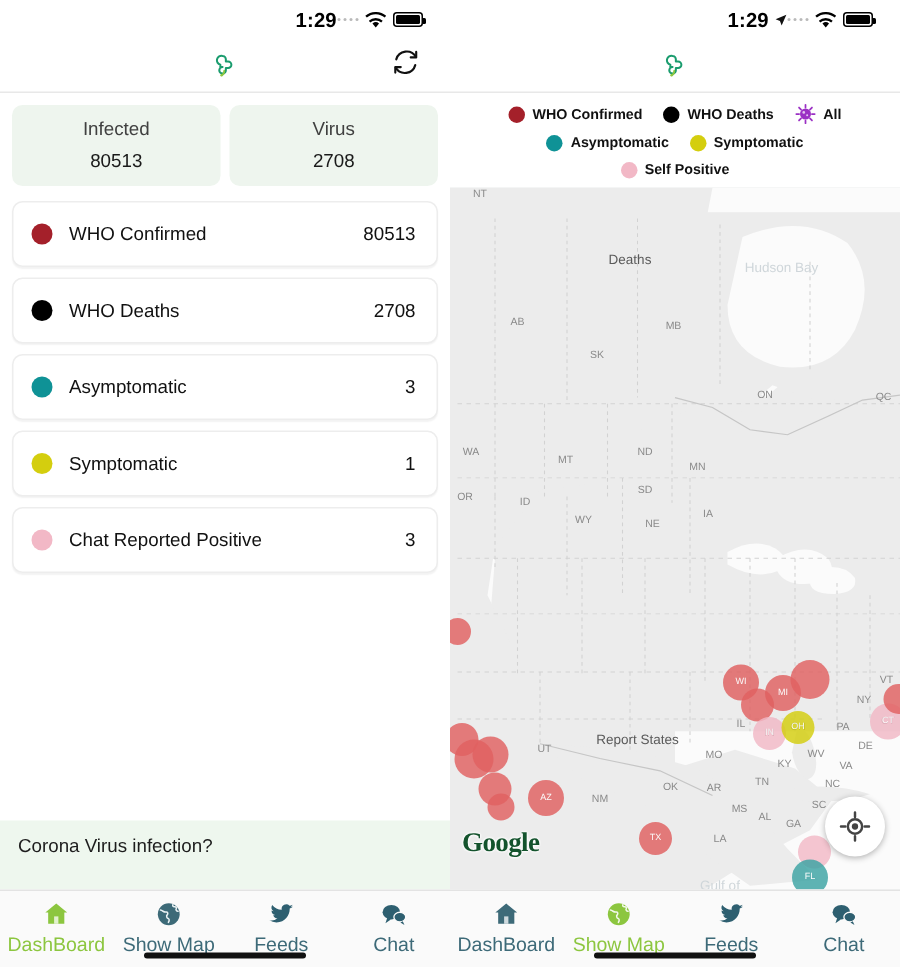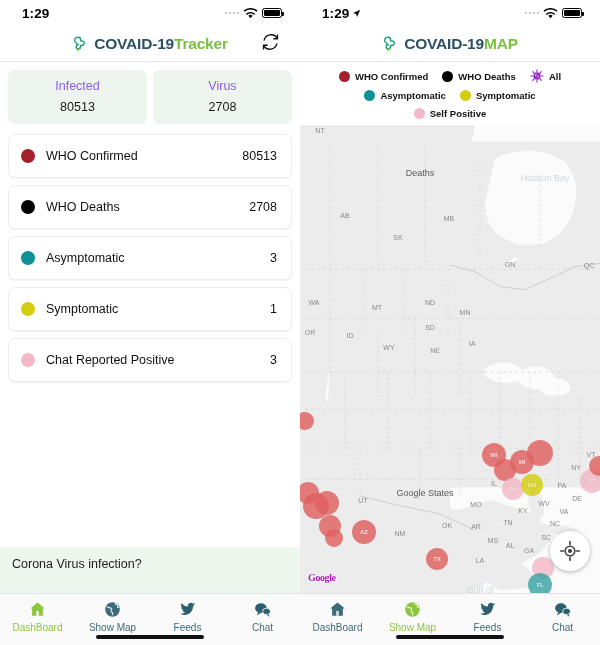--- a/index.html
+++ b/index.html
@@ -9,21 +9,21 @@
     background: #ffffff; overflow: hidden;
   }
   .shell { display: flex; width: 600px; height: 645px; }
   .phone { width: 300px; height: 645px; position: relative; overflow: hidden; background: #fff; }
   .phone.left  { background: #ffffff; }
   .phone.right { background: #ffffff; }
 
   
   .statusbar {
     height: 26px; display: flex; align-items: center;
-    justify-content: space-between; padding: 0 18px 0 22px; gap: 48px;
+    justify-content: flex-end; padding: 0 18px 0 22px;
   }
   .sb-time { font-size: 13.5px; font-weight: bold; color: #000; letter-spacing: .1px; }
   .sb-time-wrap { display: flex; align-items: center; gap: 3px; }
   .loc-arrow { width: 9px; height: 9px; }
   .sb-right { display: flex; align-items: center; gap: 4px; }
   .sig-dots { display: flex; gap: 1.5px; align-items: flex-end; }
   .sig-dots i { width: 2.5px; height: 2.5px; border-radius: 50%; background: #b9b9b9; display: block; }
   .batt { width: 20px; height: 10px; border: 1px solid #000; border-radius: 2.5px; padding: 1px; position: relative; }
   .batt::after { content:""; position:absolute; right:-3px; top:3px; width:1.6px; height:4px; background:#000; border-radius:0 1px 1px 0; }
   .batt i { display:block; width:100%; height:100%; background:#000; border-radius:1px; }
@@ -38,21 +38,21 @@
   .brand-a { color: #2d4f63; }
   .brand-b { color: #7ac143; }
   .refresh-btn { position: absolute; right: 20px; top: 50%; transform: translateY(-50%); cursor: pointer; }
 
   
   .stats { display: flex; gap: 6px; padding: 8px; }
   .stat-card {
     flex: 1; background: #eef5ee; border-radius: 7px;
     padding: 9px 2px 10px; text-align: center;
   }
-  .stat-label { font-size: 12.5px; color: #8b5cf6; margin-bottom: 7px; }
+  .stat-label { font-size: 12.5px; color: #404040; margin-bottom: 7px; }
   .stat-value { font-size: 12.5px; color: #1a1a1a; }
 
   
   .rows { padding: 2px 8px 0; }
   .row {
     background: #fff; border: 1px solid #ededed; border-radius: 7px;
     height: 44px; margin-bottom: 7px; display: flex; align-items: center;
     padding: 0 14px 0 12px; box-shadow: 0 1px 1px rgba(0,0,0,.05);
   }
   .row .dot { width: 14px; height: 14px; border-radius: 50%; flex: none; }
@@ -71,21 +71,21 @@
     border: none; border-radius: 5px; padding: 8px 18px; cursor: pointer;
   }
 
   
   .tabbar {
     position: absolute; left: 0; right: 0; bottom: 0; height: 52px;
     background: #fafafa; border-top: 1px solid #e3e3e3;
     display: flex; align-items: flex-start; padding-top: 6px;
   }
   .tab { flex: 1; display: flex; flex-direction: column; align-items: center; gap: 3px; cursor: pointer; }
-  .tab-label { font-size: 10px; color: #3d6a78; text-align: center; }
+  .tab-label { font-size: 13px; color: #3d6a78; text-align: center; }
   .tab.active .tab-label { color: #8cc63f; }
   .home-ind {
     position: absolute; bottom: 6px; left: 50%; transform: translateX(-50%);
     width: 108px; height: 4px; border-radius: 2px; background: #111;
   }
 
   
   .legend { padding: 7px 6px 6px; background: #fff; }
   .legend-row { display: flex; justify-content: center; align-items: center; gap: 14px; margin-bottom: 7px; }
   .legend-item { display: flex; align-items: center; gap: 5px; }
@@ -100,22 +100,22 @@
   .map-svg { position: absolute; inset: 0; width: 100%; height: 100%; }
   .map-label { position: absolute; font-size: 7px; color: #8a8a8a; transform: translate(-50%,-50%); white-space: nowrap; pointer-events:none; }
   .map-label.country { font-size: 9px; color: #5a5a5a; }
   .map-label.water { font-size: 9px; color: #cfd6da; }
   .marker {
     position: absolute; border-radius: 50%; transform: translate(-50%,-50%);
     display: flex; align-items: center; justify-content: center;
     font-size: 6px; color: #fff; cursor: pointer;
   }
   .google-logo {
-    position: absolute; left: 8px; bottom: 10px; font-size: 10px;
-    font-weight: bold; color: #a21caf; letter-spacing: -.4px;
+    position: absolute; left: 8px; bottom: 21px; font-size: 18px;
+    font-weight: bold; color: #14532d; letter-spacing: -.4px;
     text-shadow: 0 0 2px #fff, 0 0 2px #fff, 0 0 2px #fff;
     font-family: "Liberation Serif", serif;
   }
   .locate-btn {
     position: absolute; right: 10px; bottom: 22px; width: 40px; height: 40px;
     border-radius: 50%; background: #fff; box-shadow: 0 1px 4px rgba(0,0,0,.3);
     display: flex; align-items: center; justify-content: center; cursor: pointer;
   }
 </style>
 </head>
@@ -147,21 +147,20 @@
       </div>
     </div>
 
     <div class="appbar">
       <div class="brand">
         <svg width="17" height="17" viewBox="0 0 24 24">
           <path d="M9 3.2a3.1 3.1 0 0 1 3.1 3.1v2.1h2.1A3.1 3.1 0 1 1 14.2 14.6h-2.1v2.1A3.1 3.1 0 1 1 9 13.6H6.9v-2.1A3.1 3.1 0 0 1 9 3.2z" fill="none" stroke="#1a9c6e" stroke-width="1.9" stroke-linejoin="round"></path>
           <path d="M10.6 17.2c0 2.2-.7 3.6-2.4 4.4" fill="none" stroke="#8cc63f" stroke-width="1.7" stroke-linecap="round"></path>
           <circle cx="8" cy="21.3" r="1.1" fill="#8cc63f"></circle>
         </svg>
-        <span class="brand-text"><span class="brand-a">COVAID-19</span><span class="brand-b">Tracker</span></span>
       </div>
       <span class="refresh-btn">
         <svg width="19" height="19" viewBox="0 0 24 24">
           <path d="M20.5 7.5A9 9 0 0 0 4 9.6" fill="none" stroke="#111" stroke-width="1.8" stroke-linecap="round"></path>
           <path d="M3.5 16.5A9 9 0 0 0 20 14.4" fill="none" stroke="#111" stroke-width="1.8" stroke-linecap="round"></path>
           <path d="M20.8 3.3v4.6h-4.6" fill="none" stroke="#111" stroke-width="1.8" stroke-linecap="round" stroke-linejoin="round"></path>
           <path d="M3.2 20.7v-4.6h4.6" fill="none" stroke="#111" stroke-width="1.8" stroke-linecap="round" stroke-linejoin="round"></path>
         </svg>
       </span>
     </div>
@@ -270,21 +269,20 @@
       </div>
     </div>
 
     <div class="appbar">
       <div class="brand">
         <svg width="17" height="17" viewBox="0 0 24 24">
           <path d="M9 3.2a3.1 3.1 0 0 1 3.1 3.1v2.1h2.1A3.1 3.1 0 1 1 14.2 14.6h-2.1v2.1A3.1 3.1 0 1 1 9 13.6H6.9v-2.1A3.1 3.1 0 0 1 9 3.2z" fill="none" stroke="#1a9c6e" stroke-width="1.9" stroke-linejoin="round"></path>
           <path d="M10.6 17.2c0 2.2-.7 3.6-2.4 4.4" fill="none" stroke="#8cc63f" stroke-width="1.7" stroke-linecap="round"></path>
           <circle cx="8" cy="21.3" r="1.1" fill="#8cc63f"></circle>
         </svg>
-        <span class="brand-text"><span class="brand-a">COVAID-19</span><span class="brand-b">MAP</span></span>
       </div>
     </div>
 
     <div class="legend">
       <div class="legend-row">
         <div class="legend-item">
           <span class="dot" style="background:#A4202A"></span>
           <span class="legend-label">WHO Confirmed</span>
         </div>
         <div class="legend-item">
@@ -383,32 +381,32 @@
       </svg>
 
       <div id="map-labels">
           <div class="map-label" style="left: 20px; top: 5px;">NT</div>
           <div class="map-label country" style="left: 120px; top: 48px;">Deaths</div>
           <div class="map-label" style="left: 45px; top: 90px;">AB</div>
           <div class="map-label" style="left: 98px; top: 112px;">SK</div>
           <div class="map-label" style="left: 149px; top: 93px;">MB</div>
           <div class="map-label" style="left: 210px; top: 139px;">ON</div>
           <div class="map-label" style="left: 289px; top: 140px;">QC</div>
-          <div class="map-label water" style="left: 221px; top: 53px; margin-left: 24px;">Hudson Bay</div>
+          <div class="map-label water" style="left: 221px; top: 53px;">Hudson Bay</div>
           <div class="map-label" style="left: 14px; top: 177px;">WA</div>
           <div class="map-label" style="left: 77px; top: 182px;">MT</div>
           <div class="map-label" style="left: 130px; top: 177px;">ND</div>
           <div class="map-label" style="left: 165px; top: 187px;">MN</div>
           <div class="map-label" style="left: 10px; top: 207px;">OR</div>
           <div class="map-label" style="left: 50px; top: 210px;">ID</div>
           <div class="map-label" style="left: 130px; top: 202px;">SD</div>
           <div class="map-label" style="left: 89px; top: 222px;">WY</div>
           <div class="map-label" style="left: 135px; top: 225px;">NE</div>
           <div class="map-label" style="left: 172px; top: 218px;">IA</div>
-          <div class="map-label country" style="left: 125px; top: 368px;">Google States</div>
+          <div class="map-label country" style="left: 125px; top: 368px;">Report States</div>
           <div class="map-label" style="left: 63px; top: 375px;">UT</div>
           <div class="map-label" style="left: 194px; top: 358px;">IL</div>
           <div class="map-label" style="left: 213px; top: 364px;">IN</div>
           <div class="map-label" style="left: 232px; top: 360px;">OH</div>
           <div class="map-label" style="left: 262px; top: 360px;">PA</div>
           <div class="map-label" style="left: 276px; top: 342px;">NY</div>
           <div class="map-label" style="left: 291px; top: 329px;">VT</div>
           <div class="map-label" style="left: 292px; top: 356px;">CT</div>
           <div class="map-label" style="left: 176px; top: 379px;">MO</div>
           <div class="map-label" style="left: 223px; top: 385px;">KY</div>

